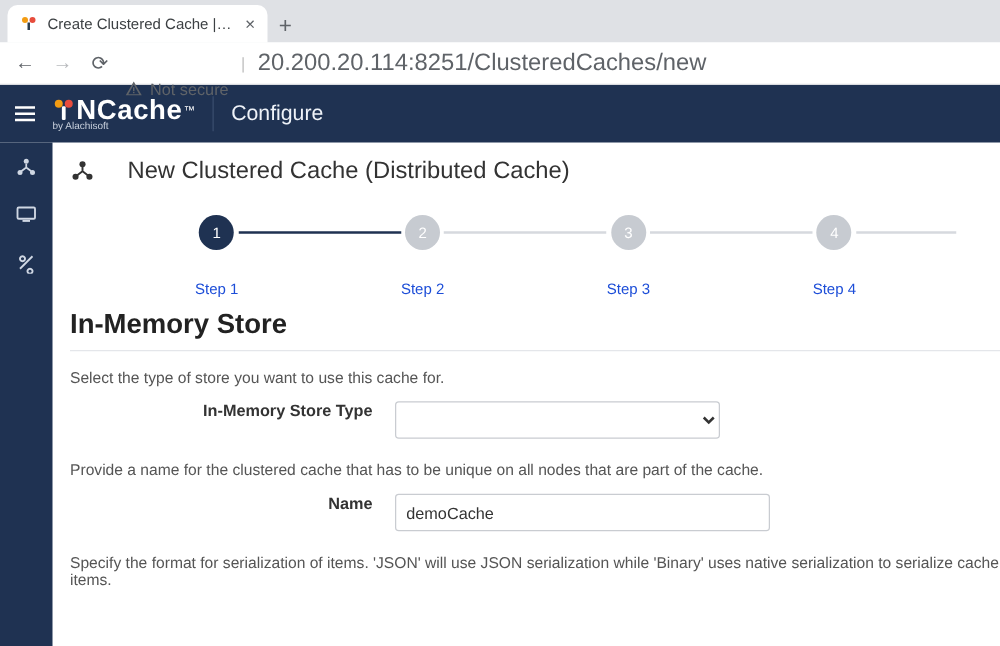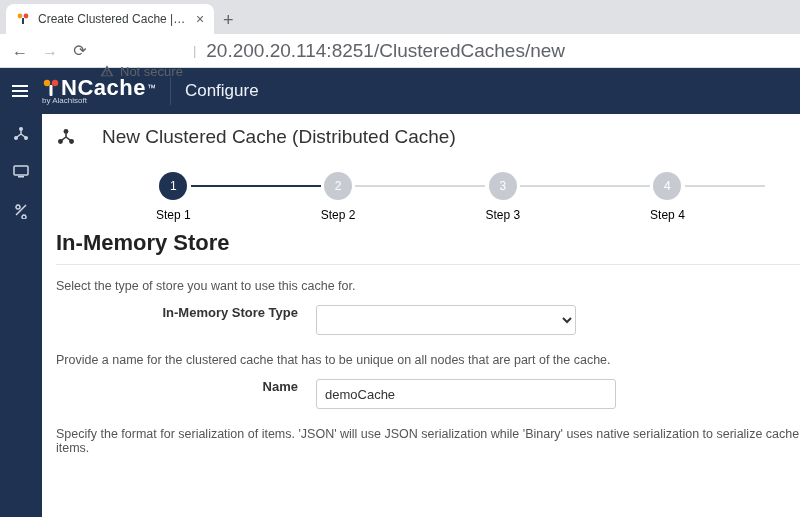--- a/index.html
+++ b/index.html
@@ -104,21 +104,21 @@
     margin: 24px 0 8px 100px;
   }
   .step { display:flex; flex-direction:column; align-items:center; position:relative;}
   .step-circle {
     width:28px; height:28px; border-radius:50%;
     display:flex; align-items:center; justify-content:center;
     font-size:12px; color:#fff;
   }
   .step.active .step-circle { background:#1f3252; }
   .step.inactive .step-circle { background:#c7cbd1; color:#fff;}
-  .step-label { font-size:12px; color:#000000; margin-top:8px; }
+  .step-label { font-size:12px; color:#1d4ed8; margin-top:24px; }
   .step-line { height:2px; width:130px; margin-top:13px;}
   .step-line.done { background:#1f3252; }
   .step-line.todo { background:#d6d9de; }
 
   .section-heading {
     font-size:22px; font-weight:600; color:#222; margin: 4px 0 8px 0;
   }
   .divider { height:1px; background:#e4e6ea; margin: 4px 0 14px 0; }
 
   .help-text { font-size:12.5px; color:#555; margin: 8px 0 12px 0; }

